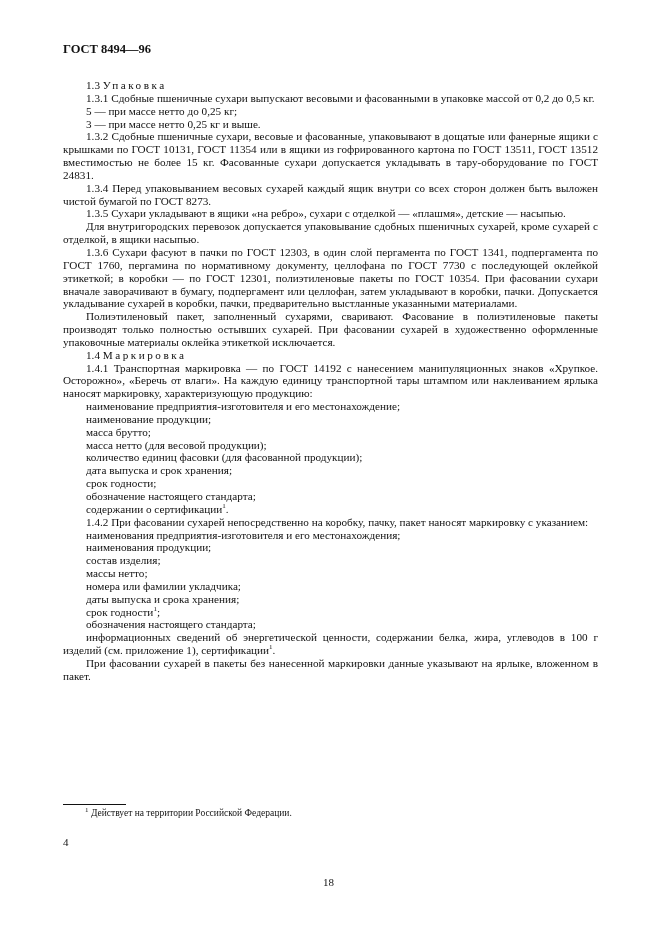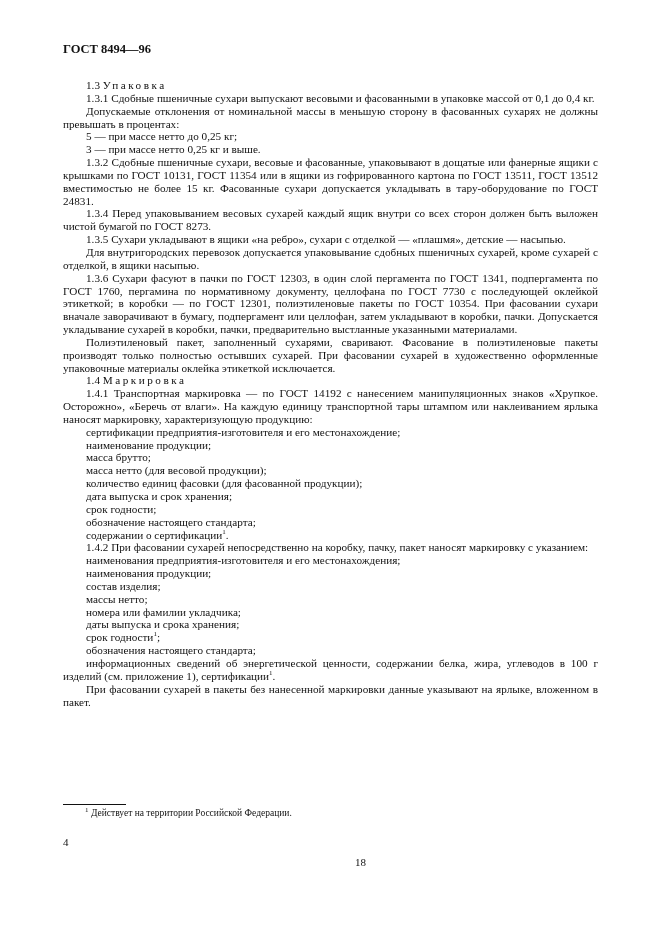--- a/index.html
+++ b/index.html
@@ -8,44 +8,43 @@
   .header { position: absolute; left: 63px; top: 42px; font-weight: bold; font-size: 12.5px; text-align: center; }
   .body { position: absolute; left: 63px; top: 79px; width: 535px; font-size: 11.2px; line-height: 12.85px; }
   .p { text-align: justify; text-indent: 23px; margin: 0; }
   .list { margin: 0; padding: 0; list-style: none; }
   .list li { text-indent: 23px; margin: 0; }
   .sp { letter-spacing: 2.5px; margin-top: 45px; }
   sup { font-size: 7px; vertical-align: super; line-height: 0; }
   .fn-rule { position: absolute; left: 63px; top: 804px; width: 63px; border-top: 1.5px solid #111; }
   .footnote { position: absolute; left: 85px; top: 808px; font-size: 9.5px; }
   .page-left { position: absolute; left: 63px; top: 836px; font-size: 11px; }
-  .page-center { position: absolute; left: 323px; top: 856px; font-size: 11px; margin-left: 32px; }
+  .page-center { position: absolute; left: 323px; top: 876px; font-size: 11px; }
 </style>
 </head>
 <body>
 
 <div class="header">ГОСТ 8494—96</div>
 
 <div class="body">
   <p class="p"><span>1.3 </span><span class="sp">Упаковка</span></p>
-  <p class="p">1.3.1 Сдобные пшеничные сухари выпускают весовыми и фасованными в упаковке массой от 0,1 до 0,4 кг.</p>
-  <p class="p">Допускаемые отклонения от номинальной массы в меньшую сторону в фасованных сухарях не должны превышать в процентах:</p>
+  <p class="p">1.3.1 Сдобные пшеничные сухари выпускают весовыми и фасованными в упаковке массой от 0,2 до 0,5 кг.</p>
   <p class="p">5 — при массе нетто до 0,25 кг;</p>
   <p class="p">3 — при массе нетто 0,25 кг и выше.</p>
   <p class="p">1.3.2 Сдобные пшеничные сухари, весовые и фасованные, упаковывают в дощатые или фанерные ящики с крышками по ГОСТ 10131, ГОСТ 11354 или в ящики из гофрированного картона по ГОСТ 13511, ГОСТ 13512 вместимостью не более 15 кг. Фасованные сухари допускается укладывать в тару-оборудование по ГОСТ 24831.</p>
   <p class="p">1.3.4 Перед упаковыванием весовых сухарей каждый ящик внутри со всех сторон должен быть выложен чистой бумагой по ГОСТ 8273.</p>
   <p class="p">1.3.5 Сухари укладывают в ящики «на ребро», сухари с отделкой — «плашмя», детские — насыпью.</p>
   <p class="p">Для внутригородских перевозок допускается упаковывание сдобных пшеничных сухарей, кроме сухарей с отделкой, в ящики насыпью.</p>
   <p class="p">1.3.6 Сухари фасуют в пачки по ГОСТ 12303, в один слой пергамента по ГОСТ 1341, подпергамента по ГОСТ 1760, пергамина по нормативному документу, целлофана по ГОСТ 7730 с последующей оклейкой этикеткой; в коробки — по ГОСТ 12301, полиэтиленовые пакеты по ГОСТ 10354. При фасовании сухари вначале заворачивают в бумагу, подпергамент или целлофан, затем укладывают в коробки, пачки. Допускается укладывание сухарей в коробки, пачки, предварительно выстланные указанными материалами.</p>
   <p class="p">Полиэтиленовый пакет, заполненный сухарями, сваривают. Фасование в полиэтиленовые пакеты производят только полностью остывших сухарей. При фасовании сухарей в художественно оформленные упаковочные материалы оклейка этикеткой исключается.</p>
 
   <p class="p"><span>1.4 </span><span class="sp">Маркировка</span></p>
   <p class="p">1.4.1 Транспортная маркировка — по ГОСТ 14192 с нанесением манипуляционных знаков «Хрупкое. Осторожно», «Беречь от влаги». На каждую единицу транспортной тары штампом или наклеиванием ярлыка наносят маркировку, характеризующую продукцию:</p>
   <ul class="list">
-    <li>сертификации предприятия-изготовителя и его местонахождение;</li>
+    <li>наименование предприятия-изготовителя и его местонахождение;</li>
     <li>наименование продукции;</li>
     <li>масса брутто;</li>
     <li>масса нетто (для весовой продукции);</li>
     <li>количество единиц фасовки (для фасованной продукции);</li>
     <li>дата выпуска и срок хранения;</li>
     <li>срок годности;</li>
     <li>обозначение настоящего стандарта;</li>
     <li><span>содержании о сертификации</span><sup>1</sup><span>.</span></li>
   </ul>
   <p class="p">1.4.2 При фасовании сухарей непосредственно на коробку, пачку, пакет наносят маркировку с указанием:</p>

